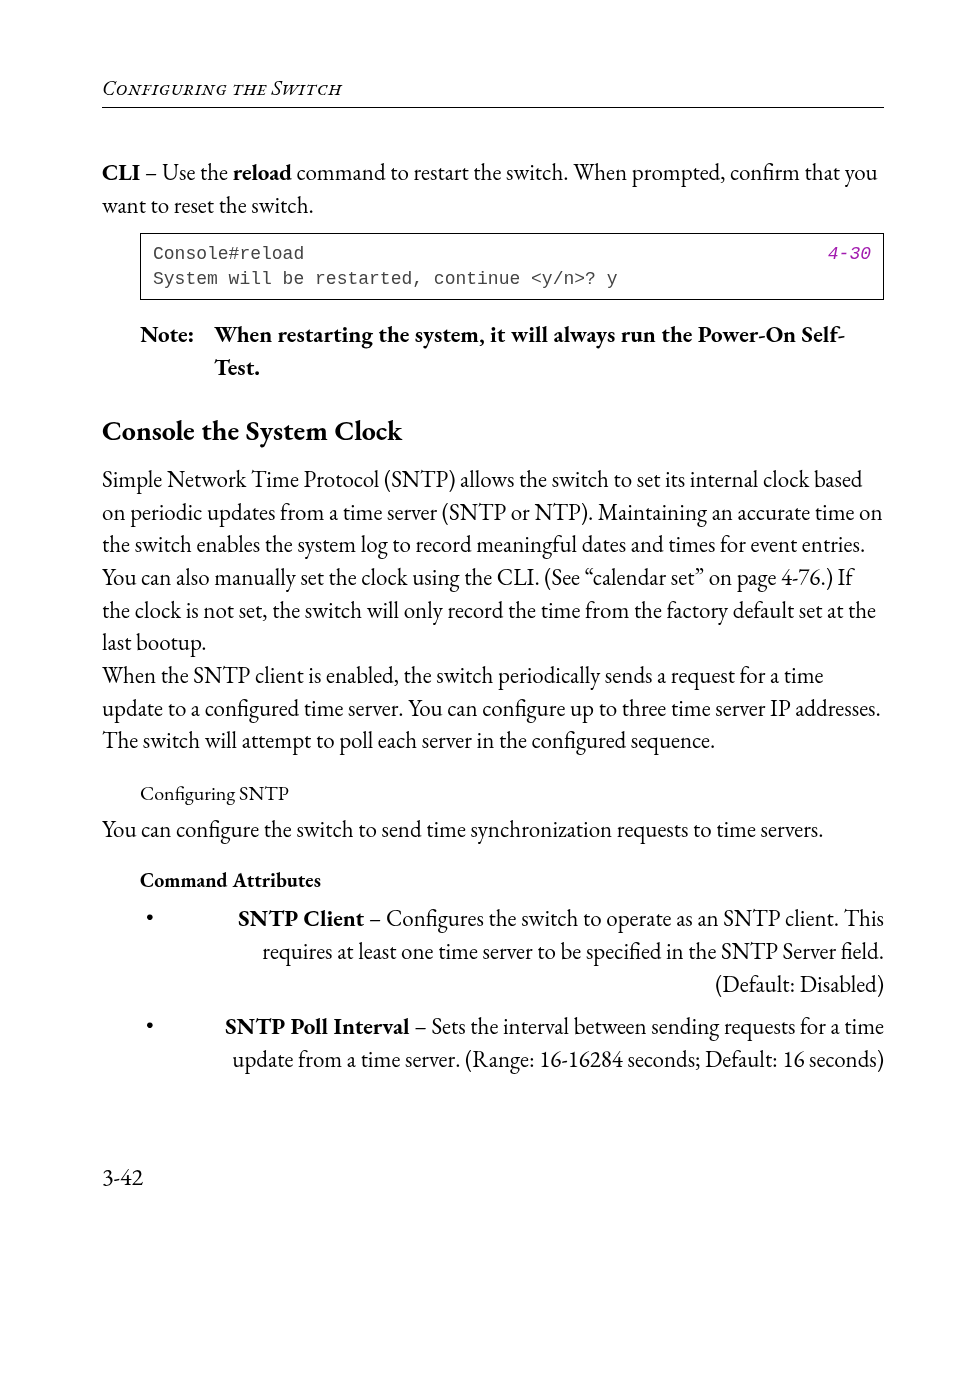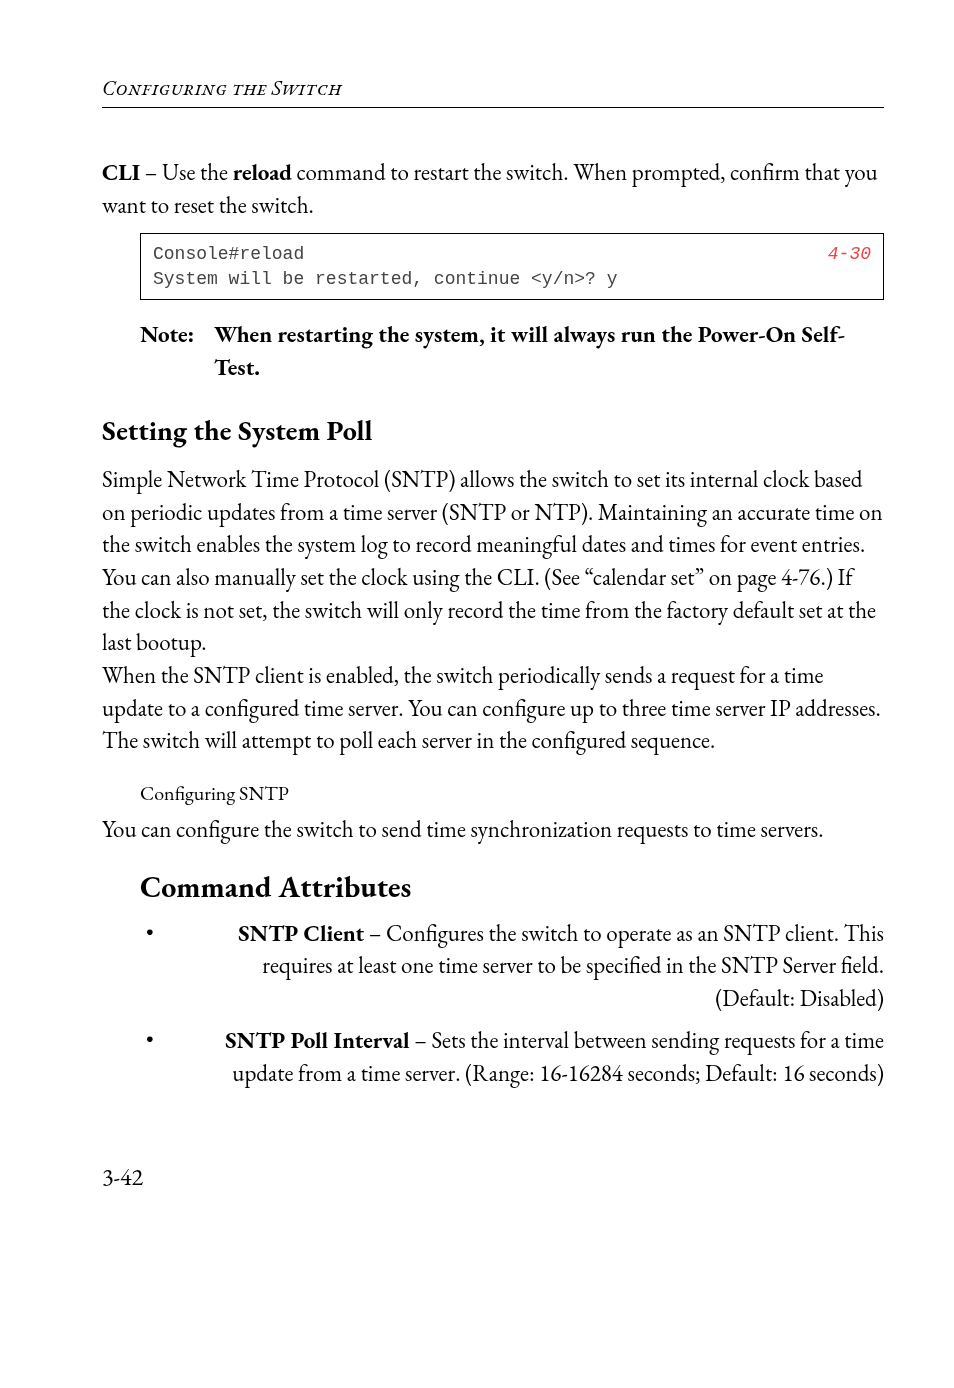--- a/index.html
+++ b/index.html
@@ -44,21 +44,21 @@
     font-size: 18px;
     line-height: 1.35;
     position: relative;
     color: #444;
   }
   .codebox .ref {
     position: absolute;
     right: 12px;
     top: 8px;
     font-style: italic;
-    color: #ef4444;
+    color: #a21caf;
   }
   .note-row {
     display: flex;
     margin: 14px 0 28px 38px;
   }
   .note-label {
     font-weight: bold;
     width: 74px;
     flex: 0 0 74px;
   }
@@ -68,21 +68,21 @@
     font-size: 28px;
     margin: 18px 0 12px 0;
   }
   .h3 {
     font-weight: normal;
     font-size: 20px;
     margin: 22px 0 6px 38px;
   }
   .h4 {
     font-weight: bold;
-    font-size: 30px;
+    font-size: 20px;
     margin: 20px 0 8px 38px;
   }
   ul.bullets {
     list-style: none;
     padding: 0;
     margin: 0 0 0 38px;
   }
   ul.bullets > li {
     position: relative;
     padding-left: 38px;
@@ -124,21 +124,21 @@
       <span class="ref">4-30</span>
       <div>Console#reload</div>
       <div>System will be restarted, continue &lt;y/n&gt;? y</div>
     </div>
 
     <div class="note-row">
       <div class="note-label">Note:</div>
       <div class="note-text">When restarting the system, it will always run the Power-On Self-Test.</div>
     </div>
 
-    <div class="h2">Setting the System Poll</div>
+    <div class="h2">Console the System Clock</div>
 
     <p class="para indent-block">Simple Network Time Protocol (SNTP) allows the switch to set its internal clock based on periodic updates from a time server (SNTP or NTP). Maintaining an accurate time on the switch enables the system log to record meaningful dates and times for event entries. You can also manually set the clock using the CLI. (See “calendar set” on page 4-76.) If the clock is not set, the switch will only record the time from the factory default set at the last bootup.</p>
 
     <p class="para indent-block">When the SNTP client is enabled, the switch periodically sends a request for a time update to a configured time server. You can configure up to three time server IP addresses. The switch will attempt to poll each server in the configured sequence.</p>
 
     <div class="h3">Configuring SNTP</div>
 
     <p class="para indent-block">You can configure the switch to send time synchronization requests to time servers.</p>
 
     <div class="h4">Command Attributes</div>

